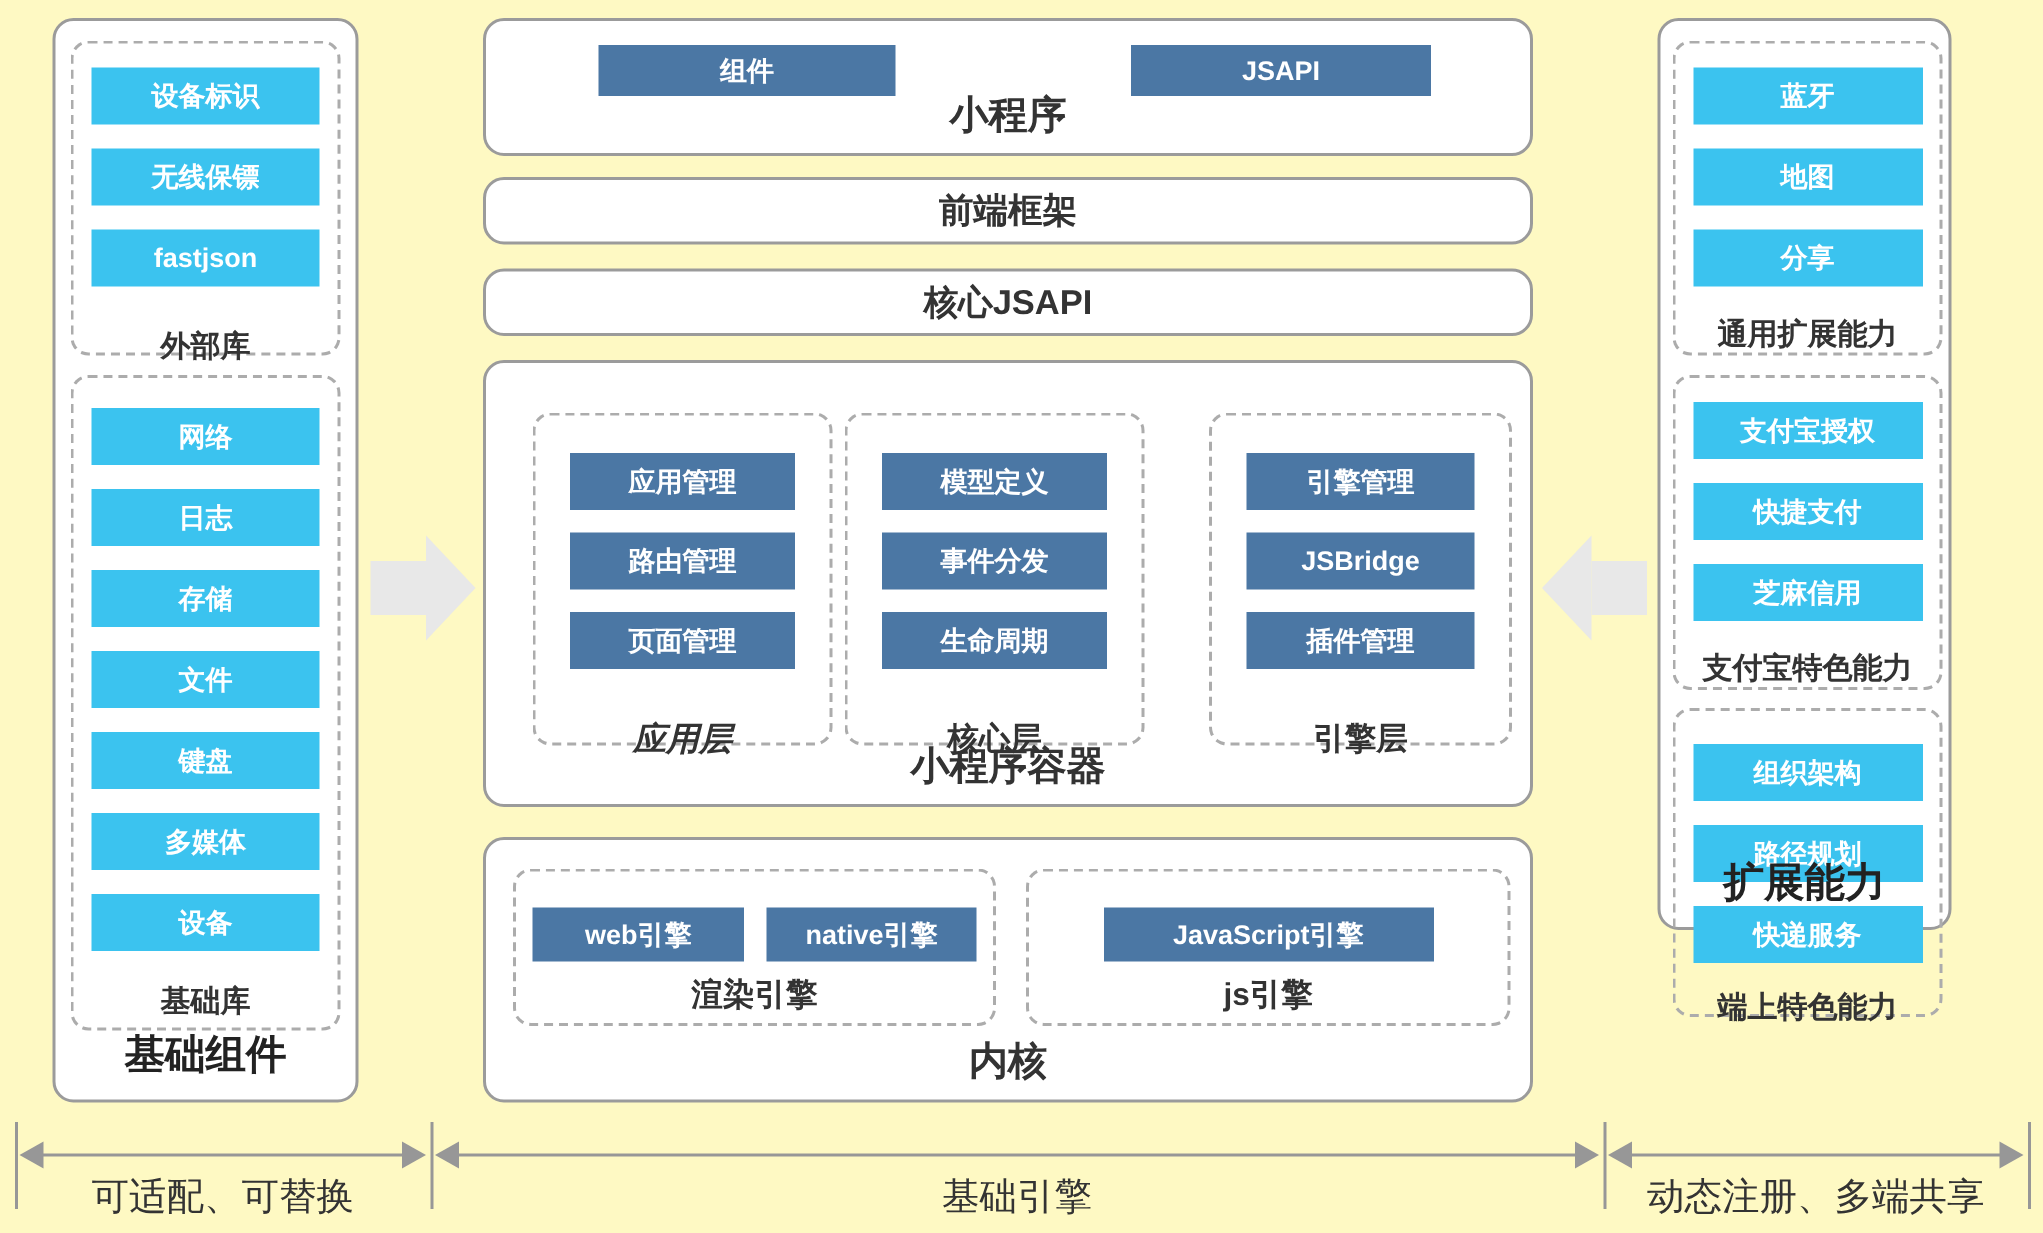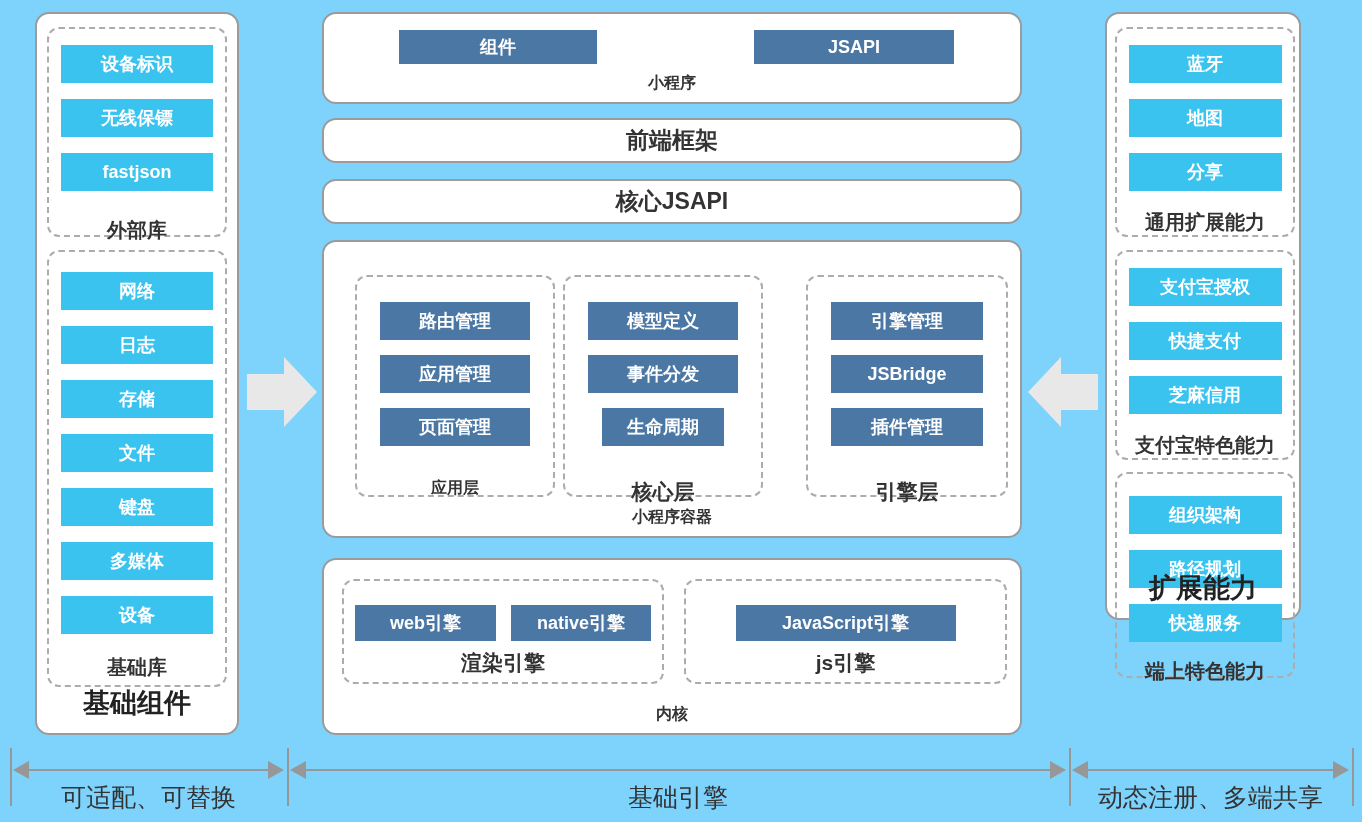--- a/index.html
+++ b/index.html
@@ -1,17 +1,17 @@
 <!DOCTYPE html>
 <html><head>
 <meta charset="utf-8">
 <style>
   html,body { margin:0; padding:0; background:#fff; }
   #canvas {
-    position:relative; width:1362px; height:822px; background:#7dd3fc;
+    position:relative; width:1362px; height:822px; background:#fef9c3;
     font-family:"Liberation Sans", sans-serif; color:#333; overflow:hidden;
   }
   .round-box {
     position:absolute; border:2px solid #9b9b9b; border-radius:14px;
     background:#fff; box-sizing:border-box;
   }
   .dashed {
     position:absolute; border:2px dashed #acacac; border-radius:12px;
     box-sizing:border-box;
   }
@@ -30,21 +30,21 @@
     position:absolute; left:0; bottom:12px; width:100%; text-align:center;
     font-size:27px; font-weight:bold; color:#222;
   }
   .band-label {
     position:absolute; left:0; top:0; width:100%; height:100%;
     display:flex; align-items:center; justify-content:center;
     font-size:23px; font-weight:600; color:#333;
   }
   .box-caption {
     position:absolute; left:0; bottom:8px; width:100%; text-align:center;
-    font-size:16px; font-weight:600; color:#333;
+    font-size:26px; font-weight:600; color:#333;
   }
   
   .block-arrow { position:absolute; width:70px; height:70px; }
   .ba-body { position:absolute; top:17px; width:37px; height:36px; background:#e8e8e8; }
   .ba-head { position:absolute; top:0; width:0; height:0; }
   
   .measure { position:absolute; top:748px; height:64px; }
   .m-line { position:absolute; top:21px; left:16px; right:16px; height:2px; background:#979797; }
   .m-head { position:absolute; top:13px; width:0; height:0;
             border-top:9px solid transparent; border-bottom:9px solid transparent; }
@@ -92,30 +92,30 @@
     <div class="band-label">前端框架</div>
   </div>
 
   <div class="round-box" style="left:322px; top:179px; width:700px; height:45px;">
     <div class="band-label">核心JSAPI</div>
   </div>
 
   <div class="round-box" style="left:322px; top:240px; width:700px; height:298px;">
 
     <div class="dashed vgroup" style="left:31px; top:33px; width:200px; height:222px; padding-top:25px; gap:15px;">
+      <div class="chip" style="width:150px; height:38px;">应用管理</div>
       <div class="chip" style="width:150px; height:38px;">路由管理</div>
-      <div class="chip" style="width:150px; height:38px;">应用管理</div>
       <div class="chip" style="width:150px; height:38px;">页面管理</div>
-      <div class="group-label" style="margin-top:17px; font-size:16px;">应用层</div>
+      <div class="group-label" style="margin-top:17px; font-size:22px;font-style:italic;">应用层</div>
     </div>
 
     <div class="dashed vgroup" style="left:239px; top:33px; width:200px; height:222px; padding-top:25px; gap:15px;">
       <div class="chip" style="width:150px; height:38px;">模型定义</div>
       <div class="chip" style="width:150px; height:38px;">事件分发</div>
-      <div class="chip" style="width:122px; height:38px;">生命周期</div>
+      <div class="chip" style="width:150px; height:38px;">生命周期</div>
       <div class="group-label" style="margin-top:17px; font-size:21px;">核心层</div>
     </div>
 
     <div class="dashed vgroup" style="left:482px; top:33px; width:202px; height:222px; padding-top:25px; gap:15px;">
       <div class="chip" style="width:152px; height:38px;">引擎管理</div>
       <div class="chip" style="width:152px; height:38px;">JSBridge</div>
       <div class="chip" style="width:152px; height:38px;">插件管理</div>
       <div class="group-label" style="margin-top:17px; font-size:21px;">引擎层</div>
     </div>
 

